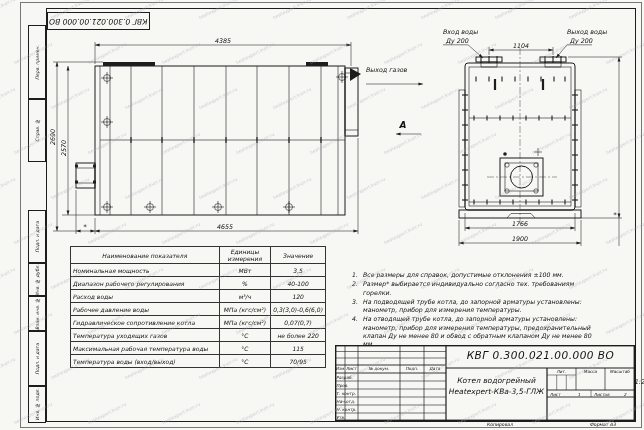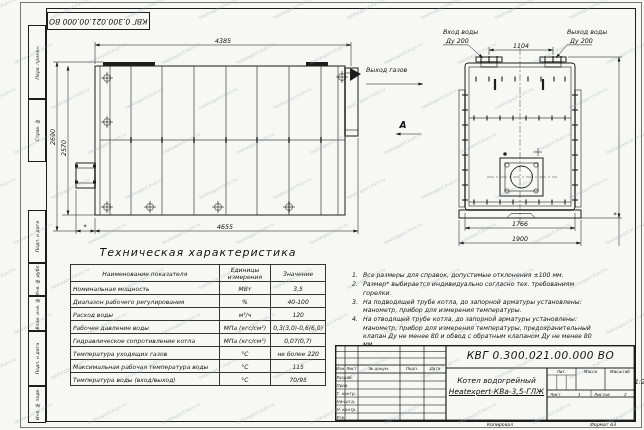--- a/index.html
+++ b/index.html
@@ -312,21 +312,20 @@
 
       <line class="dim" x1="568" y1="57" x2="622" y2="57"></line>
       <line class="dim" x1="581" y1="218" x2="622" y2="218"></line>
       <line class="dim" x1="619" y1="57" x2="619" y2="218" marker-start="url(#arr)" marker-end="url(#arr)"></line>
       <line class="dim" x1="619" y1="218" x2="619" y2="246"></line>
       <text class="dtx" x="615" y="217">*</text>
     </g>
   </svg>
 
   <div class="tech">
-    <div class="tech-title">Техническая характеристика</div>
     <table class="tt">
       <colgroup>
           <col style="width:158px">
           <col style="width:53px">
           <col style="width:45px">
         </colgroup>
       <thead>
         <tr>
           <th>Наименование показателя</th>
           <th>Единицы измерения</th>
@@ -434,21 +433,21 @@
 
     <span class="txt" style="left:1.5px;top:29.5px;">Разраб.</span>
     <span class="txt" style="left:1.5px;top:37.5px;">Пров.</span>
     <span class="txt" style="left:1.5px;top:45.5px;">Т. контр.</span>
     <span class="txt" style="left:1.5px;top:53.5px;">Нач.отд.</span>
     <span class="txt" style="left:1.5px;top:61.5px;">Н. контр.</span>
     <span class="txt" style="left:1.5px;top:69.5px;">Утв.</span>
 
     <span class="txt ctr doc" style="left:111px;top:4px;width:189px;">КВГ 0.300.021.00.000 ВО</span>
     <span class="txt ctr nm1" style="left:111px;top:31px;width:101px;">Котел водогрейный</span>
-    <span class="txt ctr nm1" style="left:111px;top:42px;width:101px;text-decoration:underline;">Heatexpert-КВа-3,5-ГЛЖ</span>
+    <span class="txt ctr nm1" style="left:111px;top:42px;width:101px;">Heatexpert-КВа-3,5-ГЛЖ</span>
 
     <span class="txt ctr" style="left:212px;top:24px;width:29px;">Лит.</span>
     <span class="txt ctr" style="left:241px;top:24px;width:29px;">Масса</span>
     <span class="txt ctr" style="left:270px;top:24px;width:30px;">Масштаб</span>
     <span class="txt ctr scl" style="left:270px;top:33px;width:30px;margin-left:22px;">1:25</span>
 
     <span class="txt" style="left:215px;top:46.5px;">Лист</span>
     <span class="txt" style="left:243px;top:46.5px;">1</span>
     <span class="txt" style="left:259px;top:46.5px;">Листов</span>
     <span class="txt" style="left:289px;top:46.5px;">2</span>

